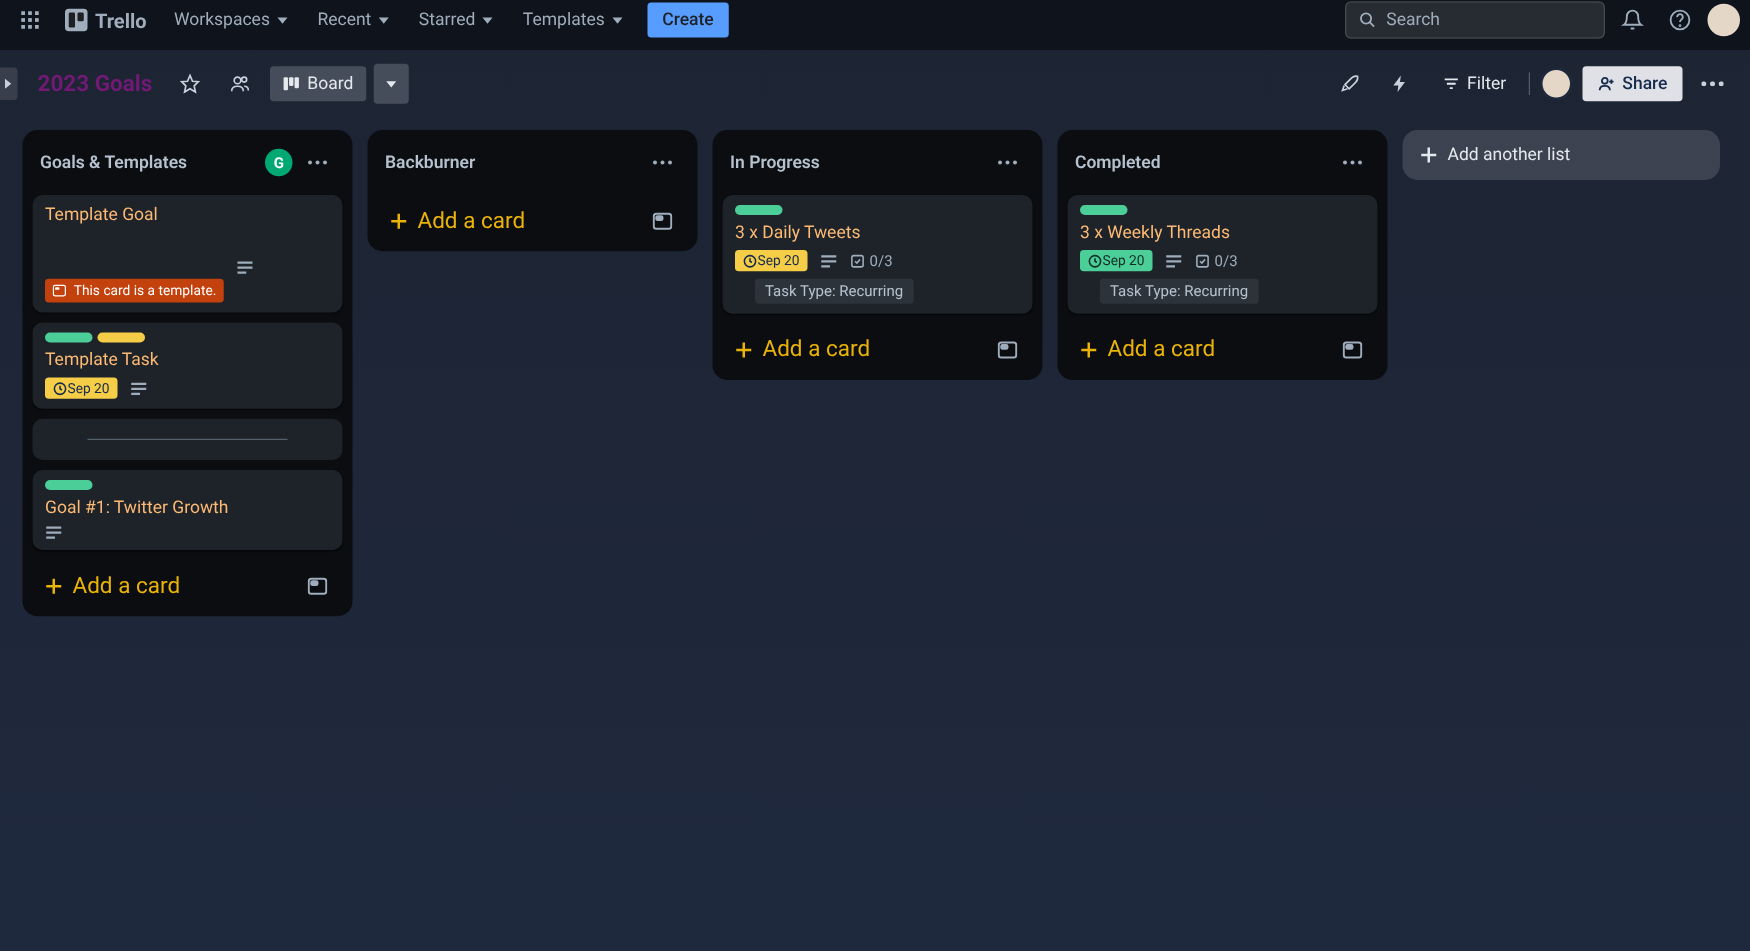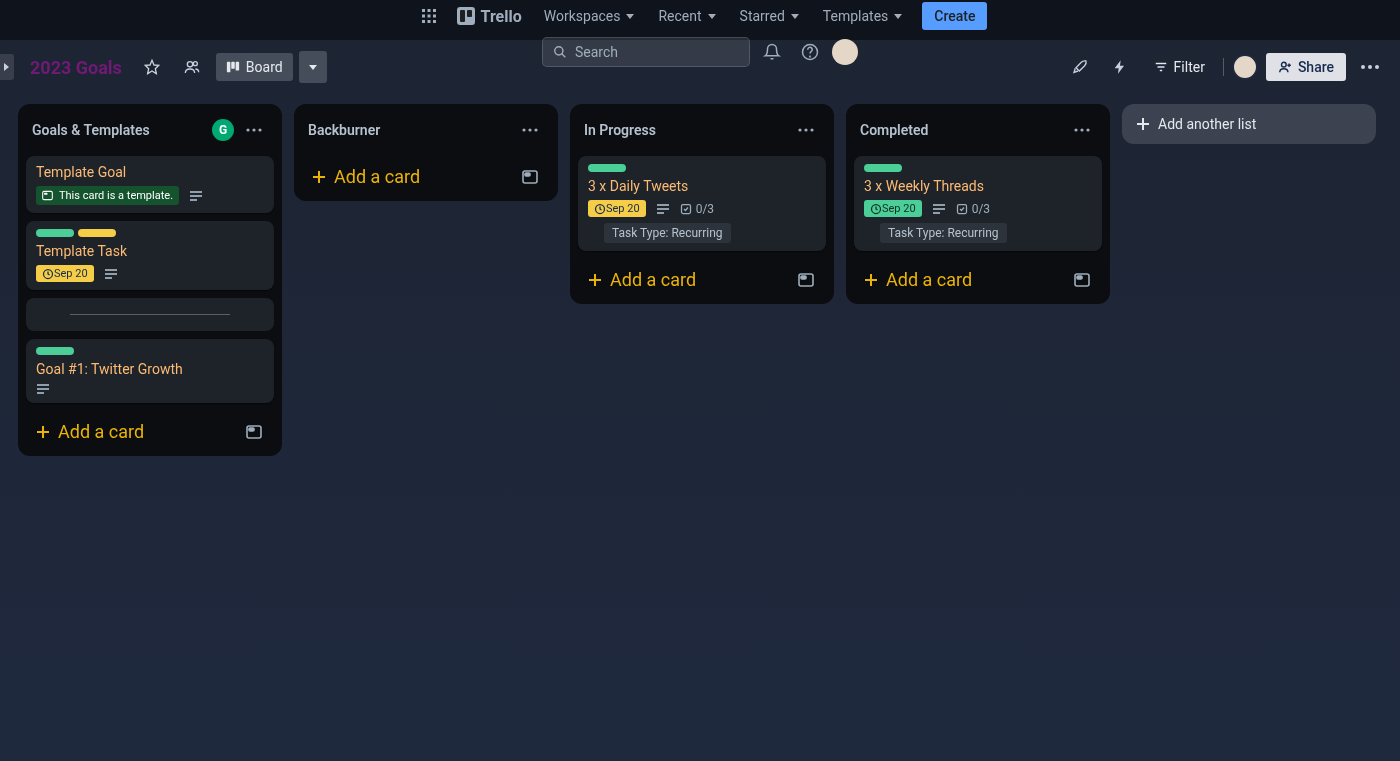--- a/index.html
+++ b/index.html
@@ -1,19 +1,19 @@
 <!DOCTYPE html>
 <html><head>
 <meta charset="utf-8">
 <style>
 * { box-sizing: border-box; margin: 0; padding: 0; font-family: -apple-system, BlinkMacSystemFont, "Segoe UI", Roboto, sans-serif; }
 body { width: 1400px; height: 761px; background: linear-gradient(180deg, #1d2432 0%, #1f293e 100%); color: #b6c2cf; overflow: hidden; }
 
 
-.topbar { height: 40px; background: rgba(0,0,0,0.45); display: flex; align-items: center; padding: 0 8px; gap: 4px; flex-direction: column; }
+.topbar { height: 40px; background: rgba(0,0,0,0.45); display: flex; align-items: flex-start; padding: 0 8px; gap: 4px; }
 .topbar-left { display: flex; align-items: center; gap: 4px; flex: 1; }
 .apps-btn { width: 32px; height: 32px; display:flex; align-items:center; justify-content:center; border-radius:3px; cursor:pointer; color:#9fadbc; }
 .logo { display:flex; align-items:center; gap:6px; padding: 0 8px; color:#9fadbc; font-weight:700; font-size:16px; cursor:pointer; }
 .logo-icon { width:18px; height:18px; background:#9fadbc; border-radius:3px; position:relative; }
 .logo-icon::before { content:""; position:absolute; left:3px; top:3px; width:5px; height:12px; background:#1d1f23; border-radius:1px; }
 .logo-icon::after { content:""; position:absolute; right:3px; top:3px; width:5px; height:7px; background:#1d1f23; border-radius:1px; }
 .nav-btn { display:flex; align-items:center; gap:6px; padding: 6px 10px; color:#9fadbc; font-size:14px; border-radius:3px; cursor:pointer; }
 .chevron-down-icon { width:0; height:0; border-left:4px solid transparent; border-right:4px solid transparent; border-top:5px solid currentColor; }
 .create-btn { background:#579dff; color:#1d2125; padding:6px 12px; font-size:14px; font-weight:500; border-radius:3px; cursor:pointer; margin-left:6px; }
 .topbar-right { display:flex; align-items:center; gap:6px; }
@@ -41,21 +41,21 @@
 .list-title { color:#b6c2cf; font-size:14px; font-weight:600; flex:1; }
 .list-extra { width:22px; height:22px; border-radius:50%; background:#00a971; color:#fff; font-size:12px; font-weight:700; display:flex; align-items:center; justify-content:center; }
 .list-menu { width:28px; height:28px; display:flex; align-items:center; justify-content:center; cursor:pointer; color:#9fadbc; border-radius:6px; }
 
 .card { background:#1d2329; border-radius:8px; padding:8px 10px; display:flex; flex-direction:column; gap:6px; cursor:pointer; box-shadow:0 1px 1px rgba(0,0,0,0.4); }
 .card-labels { display:flex; gap:4px; }
 .label-pill { width:38px; height:8px; border-radius:4px; }
 .lbl-green { background:#4bce97; }
 .lbl-yellow { background:#f5cd47; }
 .card-title { color:#fdba74; font-size:14px; }
-.template-banner { display:flex; align-items:center; gap:6px; background:#14532d; color:#fff; font-size:11px; padding:3px 6px; border-radius:3px; width:fit-content; }
+.template-banner { display:flex; align-items:center; gap:6px; background:#c2410c; color:#fff; font-size:11px; padding:3px 6px; border-radius:3px; width:fit-content;margin-top:37px; }
 .card-badges { display:flex; align-items:center; gap:10px; flex-wrap:wrap; }
 .due { display:flex; align-items:flex-end; gap:0; padding:2px 6px; border-radius:3px; font-size:11px; }
 .due-yellow { background:#f5cd47; color:#172b4d; }
 .due-green { background:#4bce97; color:#103024; }
 .badge-plain { display:flex; align-items:center; gap:4px; color:#9fadbc; font-size:12px; }
 .chip { background:#2c333a; color:#b6c2cf; font-size:12px; padding:3px 8px; border-radius:3px; width:fit-content;margin-left:16px; }
 .card-separator { background:#1d2329; border-radius:8px; padding:16px 10px; display:flex; align-items:center; justify-content:center; }
 .sep-line { width:160px; height:1px; background:#53606d; }
 
 .add-card-row { display:flex; align-items:center; gap:8px; padding:6px 6px 2px; }

